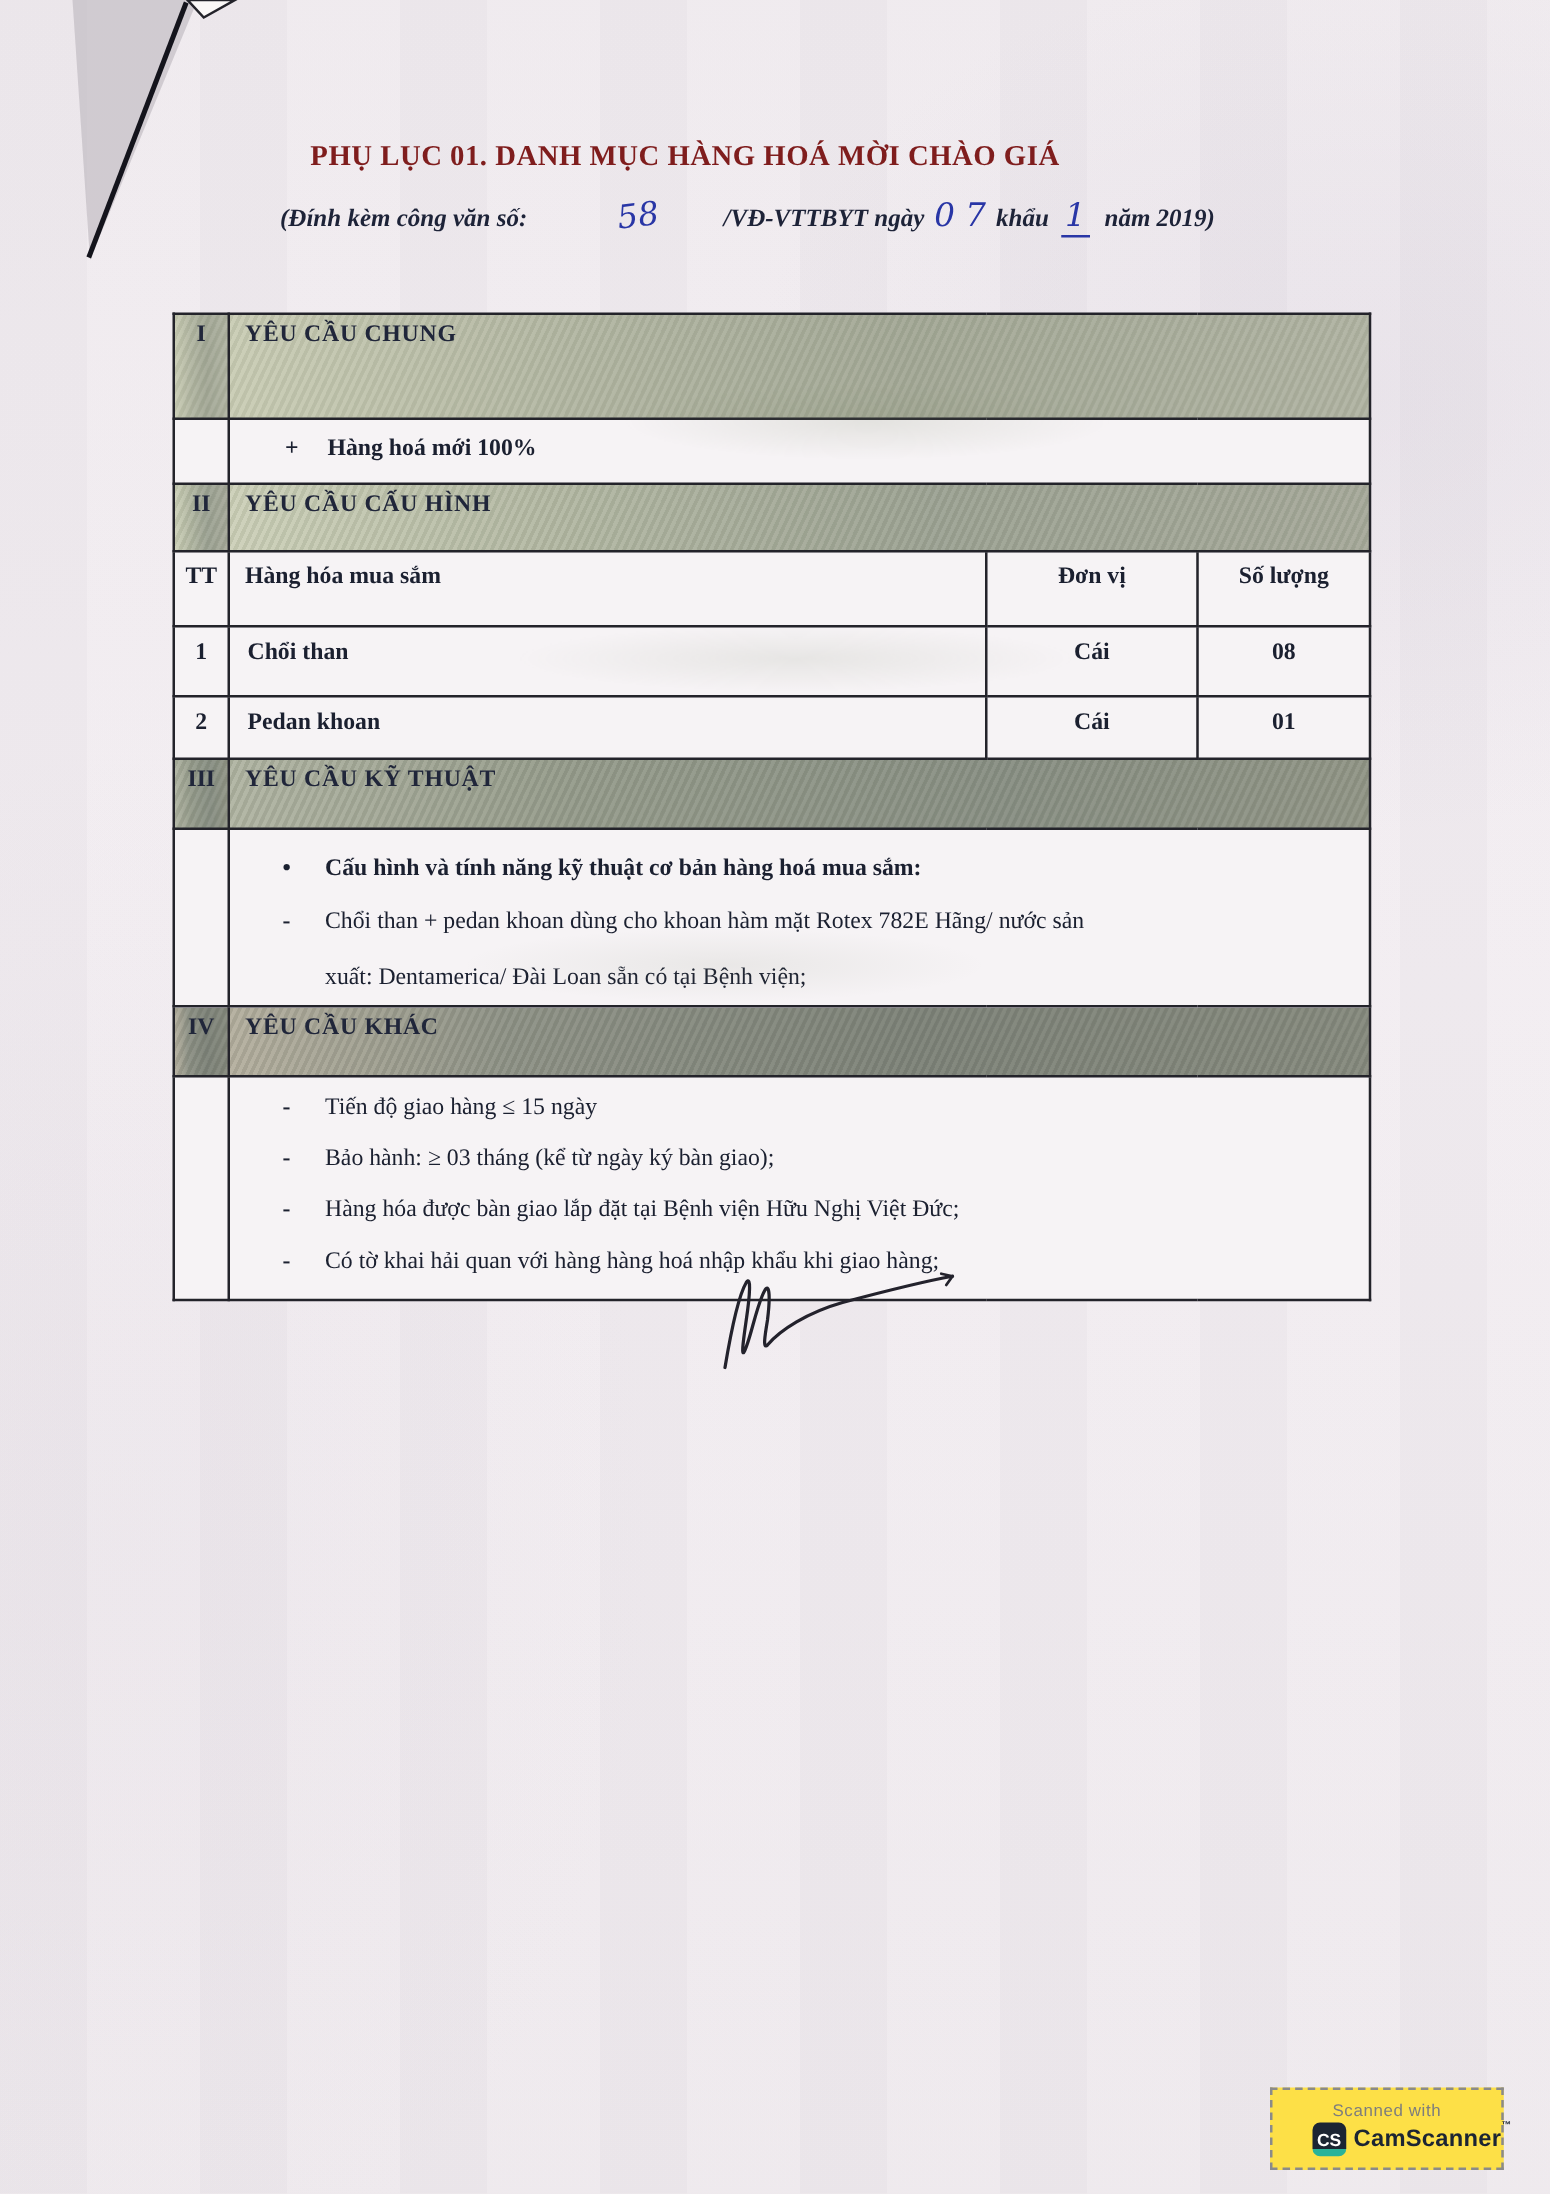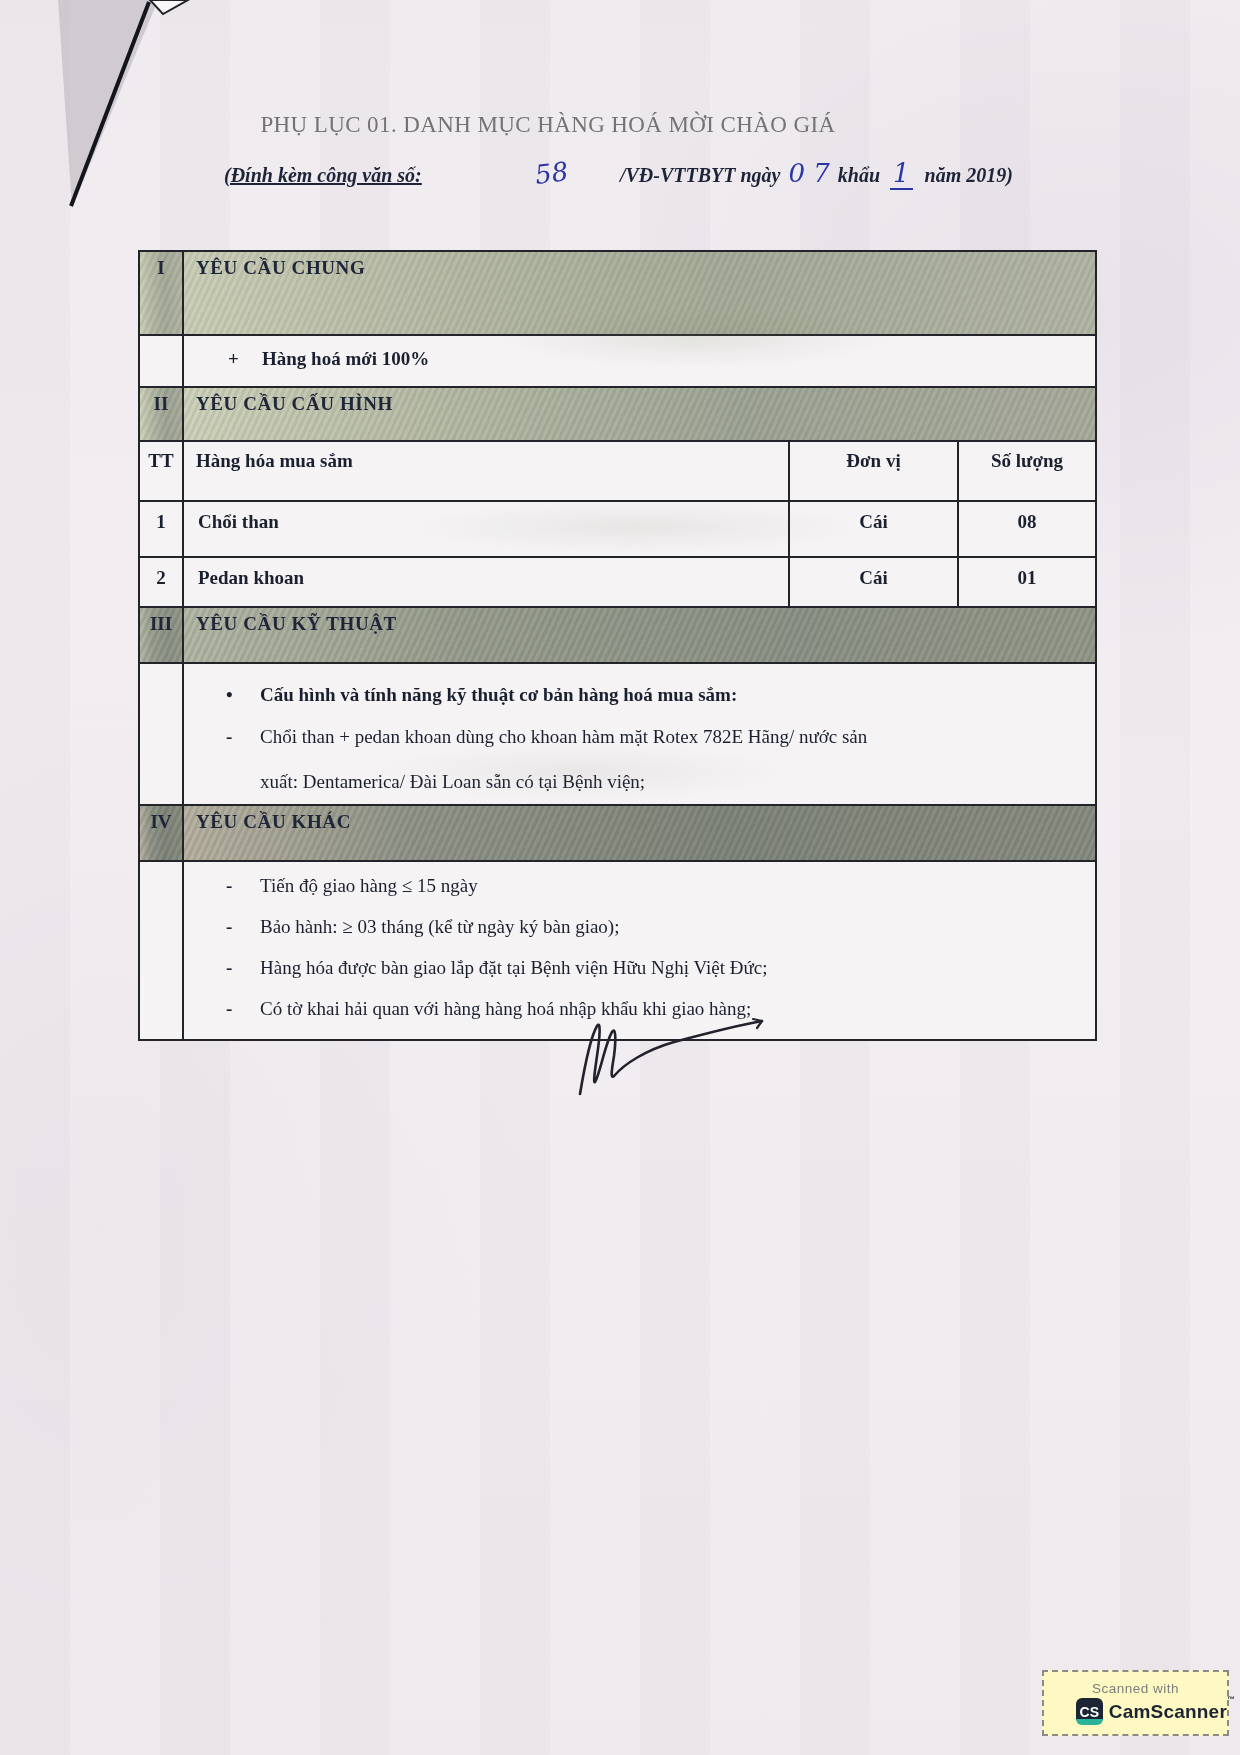--- a/index.html
+++ b/index.html
@@ -12,27 +12,27 @@
     background-color:#f0ebef;
     font-family:"Liberation Serif","DejaVu Serif",serif;
     color:#1b2030;
   }
   .streaks{position:absolute;inset:0;pointer-events:none;
     background:repeating-linear-gradient(90deg, rgba(185,180,190,0.07) 0 70px, rgba(255,255,255,0.04) 70px 160px);}
   
   .fold{position:absolute;left:0;top:0;}
   
   .doc-title{position:absolute;left:138px;top:112px;width:820px;text-align:center;
-    font-size:23px;font-weight:normal;letter-spacing:.4px;color:#737373;}
+    font-size:23px;font-weight:bold;letter-spacing:.4px;color:#7f1d1d;}
   .doc-subtitle{position:absolute;left:224px;top:158px;display:flex;align-items:baseline;
     font-size:20px;font-weight:bold;font-style:italic;color:#1d2338;white-space:nowrap;}
   .hw{font-family:"DejaVu Serif",serif;font-style:italic;font-weight:normal;color:#2936a6;font-size:26px;}
   .hw-58{display:inline-block;transform:rotate(-7deg);}
   .hw-month{border-bottom:2px solid #2936a6;padding:0 3px;}
-  .sp1{margin-right:113px;text-decoration:underline;} .sp2{margin-right:52px;} .sp3{margin-right:8px;}
+  .sp1{margin-right:72px;} .sp2{margin-right:52px;} .sp3{margin-right:8px;}
   .sp4{margin-right:8px;} .sp5{margin-right:10px;} .sp6{margin-right:12px;}
   
   .tbl-wrap{position:absolute;left:138px;top:250px;}
   table{border-collapse:collapse;table-layout:fixed;width:957px;}
   td{border:2px solid #23232a;padding:0;vertical-align:top;overflow:hidden;}
   .c-tt{width:44px;} .c-item{width:606px;} .c-unit{width:169px;} .c-qty{width:138px;}
   .roman{text-align:center;font-weight:bold;font-size:19px;padding-top:5px;}
   .band td{color:#20263a;}
   .band .bt{font-weight:bold;font-size:19px;letter-spacing:.6px;padding:5px 0 0 12px;}
   .band-i td{background-image:
@@ -65,22 +65,22 @@
   .tech-line{line-height:45px;}
   .oth .crow{line-height:24px;margin-bottom:17px;}
   .tbl-overlay{position:absolute;inset:0;pointer-events:none;
     background:
       radial-gradient(280px 44px at 58% 11%, rgba(130,140,110,0.16), transparent 70%),
       radial-gradient(320px 38px at 52% 35%, rgba(130,140,115,0.13), transparent 70%),
       radial-gradient(300px 42px at 46% 66%, rgba(120,130,105,0.10), transparent 70%);}
   
   .sig{position:absolute;left:550px;top:992px;}
   
-  .cs-badge{position:absolute;left:1042px;top:1670px;width:183px;height:62px;
-    background:#fef9c3;border:2px dashed #8a8a8a;display:flex;flex-direction:column;
+  .cs-badge{position:absolute;left:1016px;top:1670px;width:183px;height:62px;
+    background:#fde047;border:2px dashed #8a8a8a;display:flex;flex-direction:column;
     align-items:center;justify-content:center;gap:2px;
     font-family:"Liberation Sans","DejaVu Sans",sans-serif;}
   .cs-line1{font-size:13.5px;color:#7d7d7d;letter-spacing:.5px;}
   .cs-line2{display:flex;align-items:center;gap:6px;padding-left:40px;}
   .cs-logo{width:27px;height:27px;border-radius:6px;background:linear-gradient(180deg,#1c2533 0%,#1c2533 78%,#29b399 78%,#29b399 100%);
     color:#ffffff;font-weight:bold;font-size:14px;display:flex;align-items:center;justify-content:center;}
   .cs-name{font-size:19px;font-weight:bold;color:#1c2533;letter-spacing:.2px;}
   .cs-tm{font-size:8px;color:#1c2533;vertical-align:top;position:relative;top:-6px;}
 </style>
 </head>

